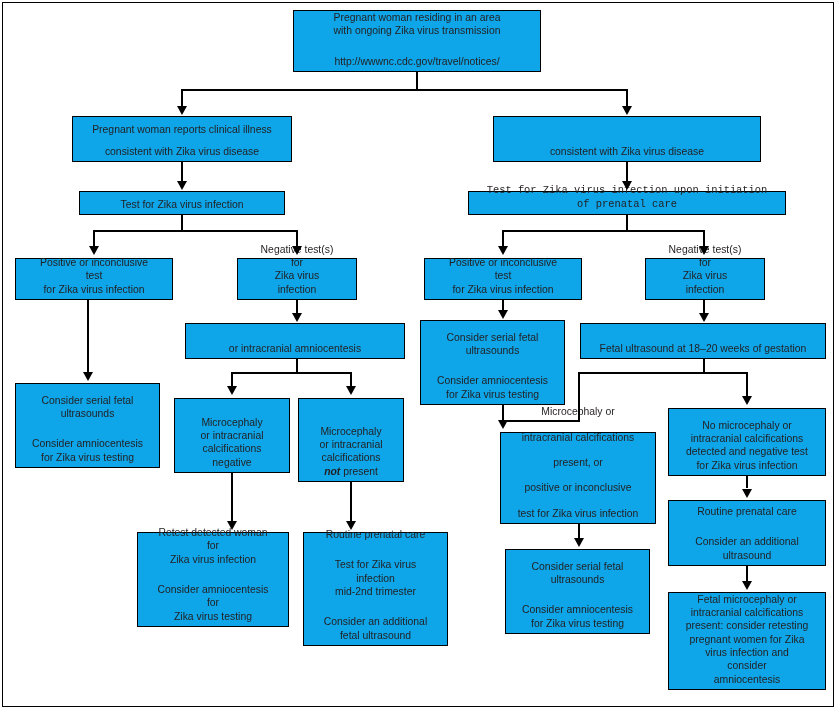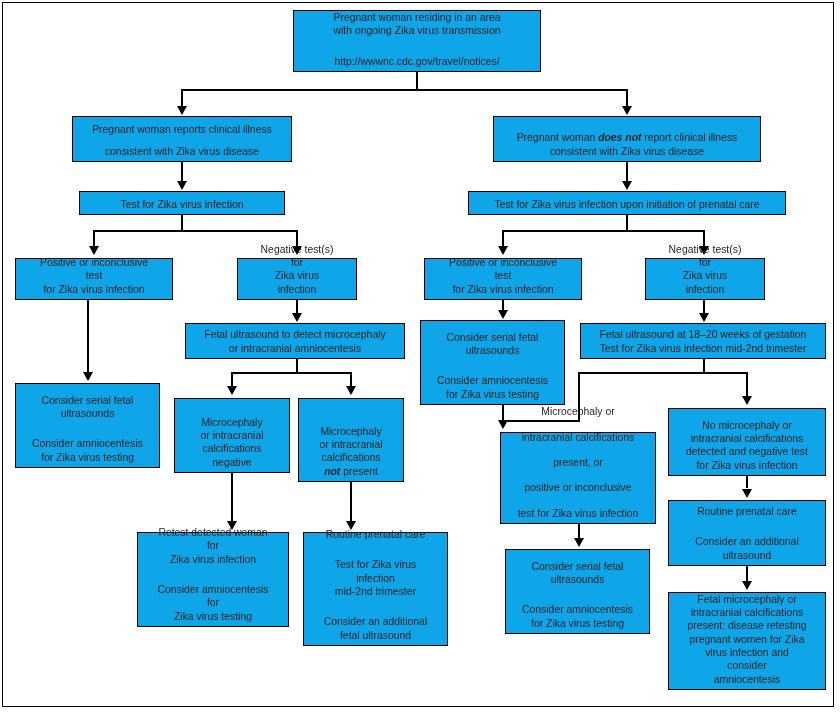--- a/index.html
+++ b/index.html
@@ -60,29 +60,28 @@
     <p>with ongoing Zika virus transmission</p>
     <p class="gap">http://wwwnc.cdc.gov/travel/notices/</p>
   </div>
 
   <div class="box" style="left:72px;top:116px;width:220px;height:46px;gap:8px;">
     <p>Pregnant woman reports clinical illness</p>
     <p>consistent with Zika virus disease</p>
   </div>
 
   <div class="box" style="left:493px;top:116px;width:268px;height:46px;">
-    <p><span>Pregnant woman </span><span class="bi">does not</span><span> report clinical illness</span></p>
     <p>consistent with Zika virus disease</p>
   </div>
 
   <div class="box" style="left:79px;top:191px;width:206px;height:24px;">
     <p>Test for Zika virus infection</p>
   </div>
 
-  <div class="box" style="left:468px;top:191px;width:318px;height:24px;">
+  <div class="box" style="left:468px;top:191px;width:318px;height:24px;font-family:Liberation Mono, monospace;">
     <p>Test for Zika virus infection upon initiation of prenatal care</p>
   </div>
 
   <div class="box" style="left:15px;top:258px;width:158px;height:42px;">
     <p>Positive or inconclusive test</p>
     <p>for Zika virus infection</p>
   </div>
 
   <div class="box" style="left:237px;top:258px;width:120px;height:42px;">
     <p>Negative test(s) for</p>
@@ -100,21 +99,20 @@
   </div>
 
   <div class="box" style="left:15px;top:383px;width:145px;height:85px;">
     <p>Consider serial fetal</p>
     <p>ultrasounds</p>
     <p class="gap">Consider amniocentesis</p>
     <p>for Zika virus testing</p>
   </div>
 
   <div class="box" style="left:185px;top:323px;width:220px;height:36px;">
-    <p>Fetal ultrasound to detect microcephaly</p>
     <p>or intracranial amniocentesis</p>
   </div>
 
   <div class="box" style="left:174px;top:398px;width:116px;height:75px;">
     <p>Microcephaly</p>
     <p>or intracranial</p>
     <p>calcifications negative</p>
   </div>
 
   <div class="box" style="left:298px;top:398px;width:106px;height:84px;">
@@ -141,21 +139,20 @@
 
   <div class="box" style="left:420px;top:320px;width:145px;height:85px;">
     <p>Consider serial fetal</p>
     <p>ultrasounds</p>
     <p class="gap">Consider amniocentesis</p>
     <p>for Zika virus testing</p>
   </div>
 
   <div class="box" style="left:580px;top:323px;width:246px;height:36px;">
     <p>Fetal ultrasound at 18–20 weeks of gestation</p>
-    <p>Test for Zika virus infection mid-2nd trimester</p>
   </div>
 
   <div class="box" style="left:500px;top:432px;width:156px;height:92px;gap:12px;">
     <p>Microcephaly or</p>
     <p>intracranial calcifications</p>
     <p>present, or</p>
     <p>positive or inconclusive</p>
     <p>test for Zika virus infection</p>
   </div>
 
@@ -175,21 +172,21 @@
 
   <div class="box" style="left:668px;top:500px;width:158px;height:66px;">
     <p>Routine prenatal care</p>
     <p class="gap">Consider an additional</p>
     <p>ultrasound</p>
   </div>
 
   <div class="box" style="left:668px;top:592px;width:158px;height:98px;">
     <p>Fetal microcephaly or</p>
     <p>intracranial calcifications</p>
-    <p>present: disease retesting</p>
+    <p>present: consider retesting</p>
     <p>pregnant women for Zika</p>
     <p>virus infection and  consider</p>
     <p>amniocentesis</p>
   </div>
 
   <div class="ln vl" style="left:416px;top:72px;height:18px;"></div>
 
   <div class="ln hl" style="left:181px;top:89px;width:446px;"></div>
 
   <div class="ln vl" style="left:181px;top:89px;height:18px;"></div>

